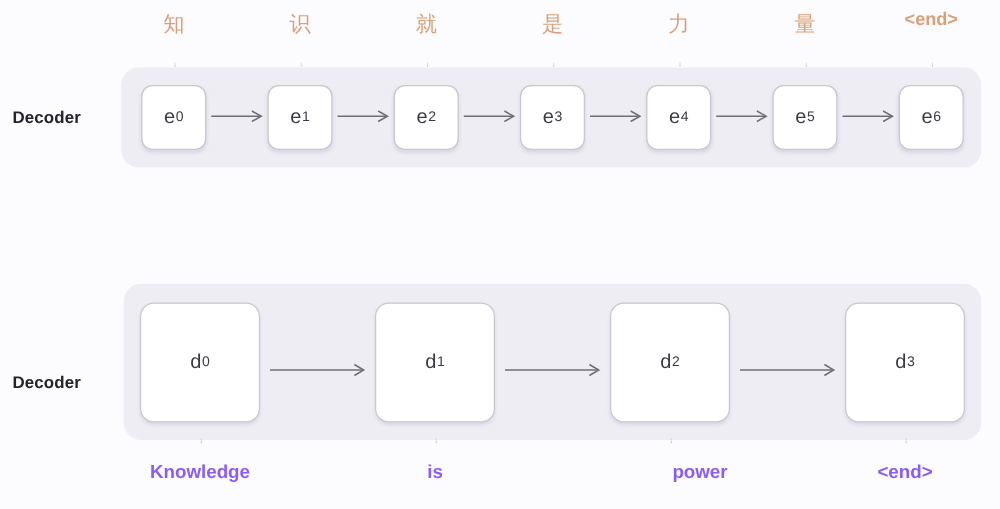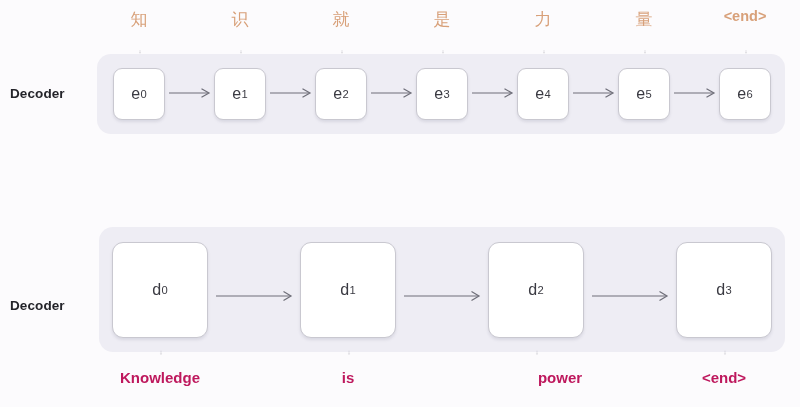--- a/index.html
+++ b/index.html
@@ -89,21 +89,21 @@
     transform: translateX(-50%);
   }
   .in-token.tag { font-size: 14.5px; font-weight: bold; }
 
   
   .out-token {
     position: absolute;
     top: 369px;
     font-size: 15px;
     font-weight: bold;
-    color: #be185d;
+    color: #8b5cf6;
     text-align: center;
     white-space: nowrap;
     transform: translateX(-50%);
   }
 
   
   .arrow {
     position: absolute;
     overflow: visible;
   }

